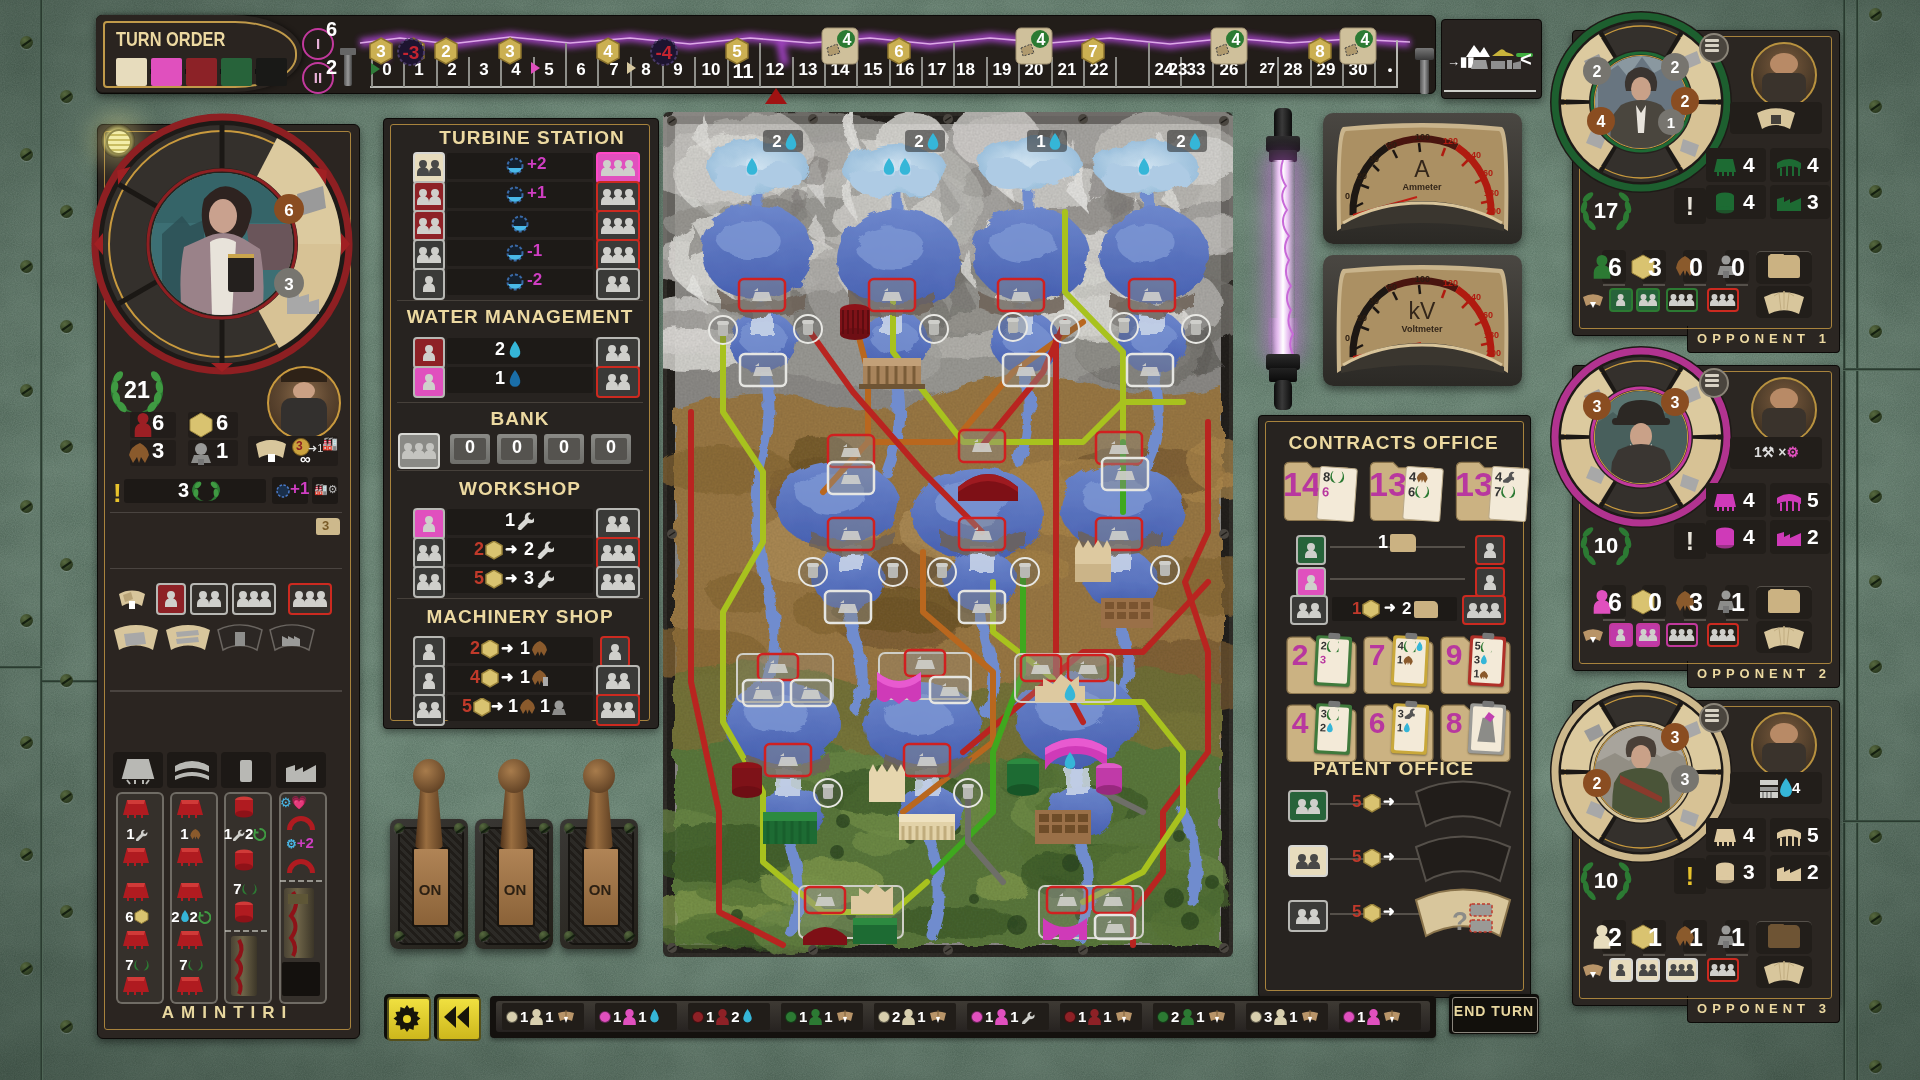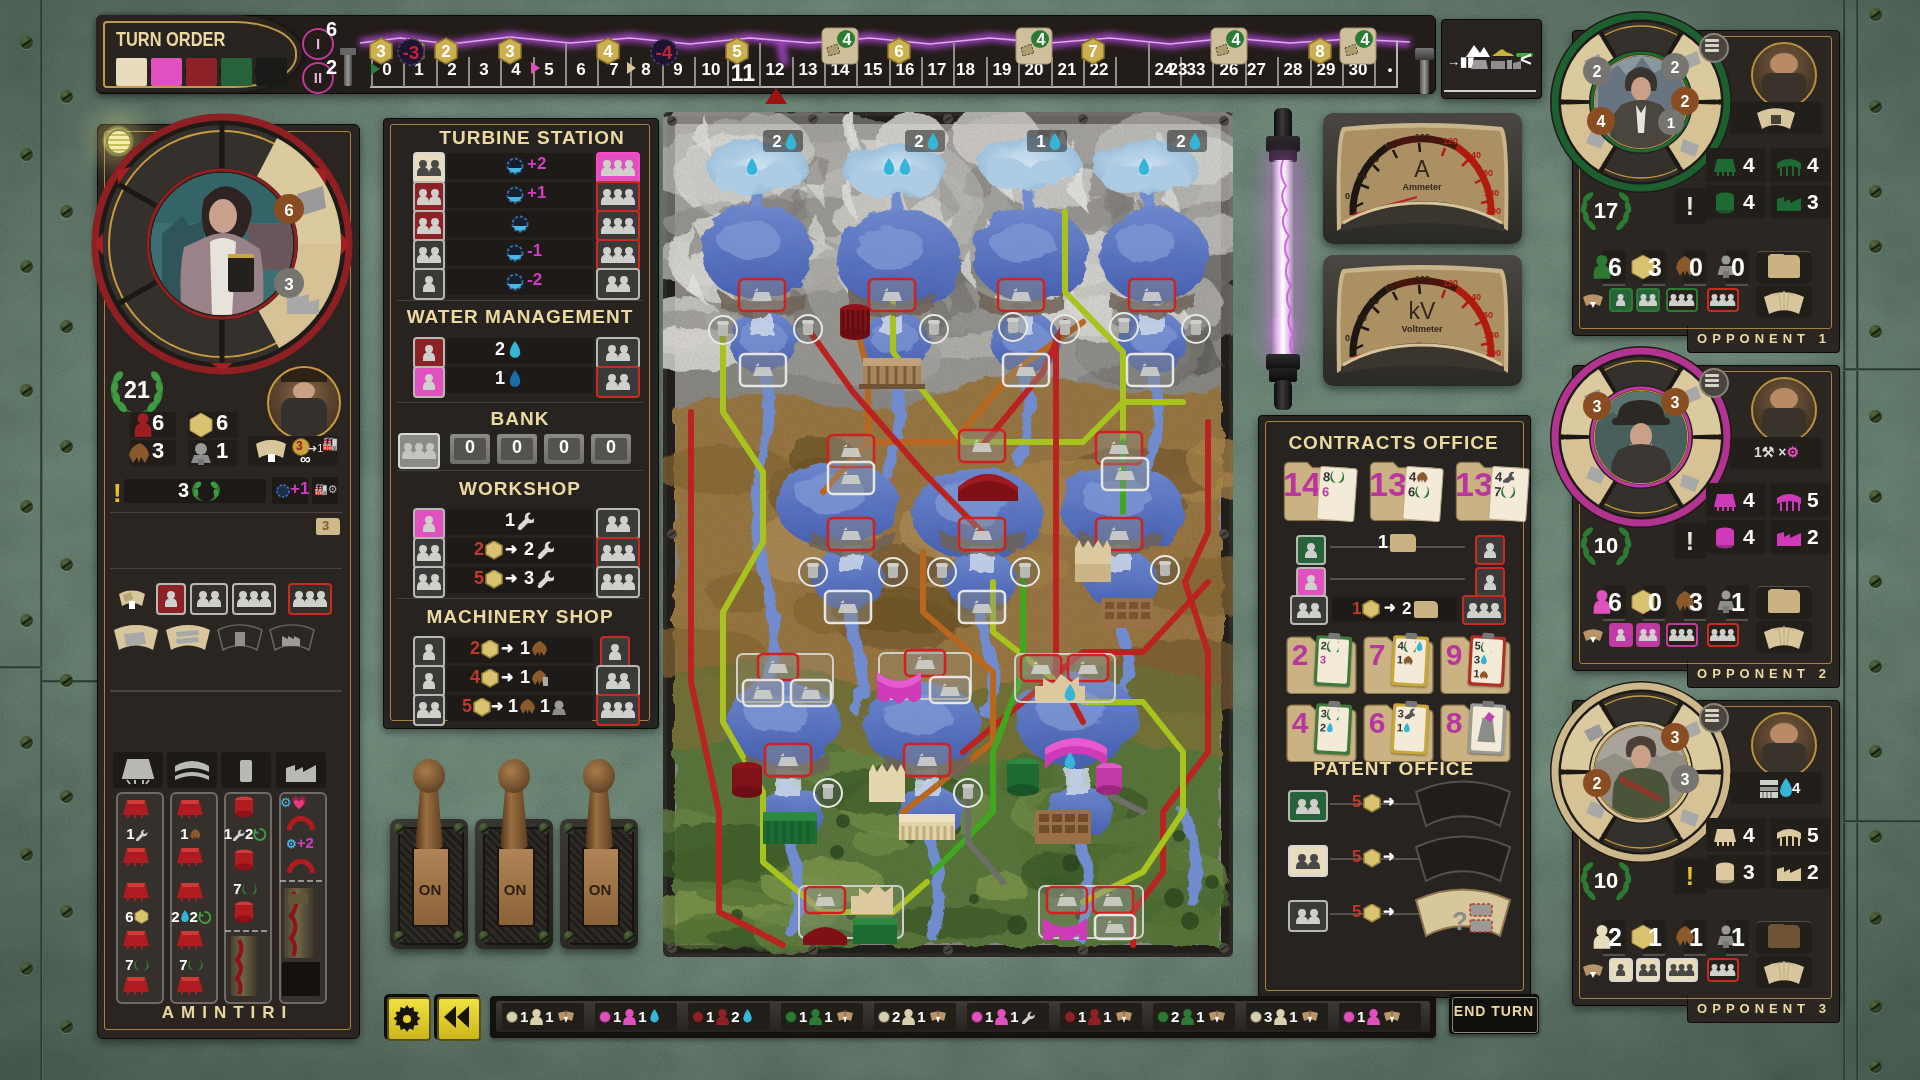--- a/index.html
+++ b/index.html
@@ -196,37 +196,37 @@
 <div class="abs num" style="left:405px;top:60px;width:28px;text-align:center;font-size:17px;">1</div>
 <div class="abs num" style="left:438px;top:60px;width:28px;text-align:center;font-size:17px;">2</div>
 <div class="abs num" style="left:470px;top:60px;width:28px;text-align:center;font-size:17px;">3</div>
 <div class="abs num" style="left:502px;top:60px;width:28px;text-align:center;font-size:17px;">4</div>
 <div class="abs num" style="left:535px;top:60px;width:28px;text-align:center;font-size:17px;">5</div>
 <div class="abs num" style="left:567px;top:60px;width:28px;text-align:center;font-size:17px;">6</div>
 <div class="abs num" style="left:600px;top:60px;width:28px;text-align:center;font-size:17px;">7</div>
 <div class="abs num" style="left:632px;top:60px;width:28px;text-align:center;font-size:17px;">8</div>
 <div class="abs num" style="left:664px;top:60px;width:28px;text-align:center;font-size:17px;">9</div>
 <div class="abs num" style="left:697px;top:60px;width:28px;text-align:center;font-size:17px;">10</div>
-<div class="abs num" style="left:729px;top:60px;width:28px;text-align:center;font-size:23px;">11</div>
+<div class="abs num" style="left:729px;top:60px;width:28px;text-align:center;font-size:20px;">11</div>
 <div class="abs num" style="left:761px;top:60px;width:28px;text-align:center;font-size:17px;">12</div>
 <div class="abs num" style="left:794px;top:60px;width:28px;text-align:center;font-size:17px;">13</div>
 <div class="abs num" style="left:826px;top:60px;width:28px;text-align:center;font-size:17px;">14</div>
 <div class="abs num" style="left:859px;top:60px;width:28px;text-align:center;font-size:17px;">15</div>
 <div class="abs num" style="left:891px;top:60px;width:28px;text-align:center;font-size:17px;">16</div>
 <div class="abs num" style="left:923px;top:60px;width:28px;text-align:center;font-size:17px;">17</div>
 <div class="abs num" style="left:956px;top:60px;width:28px;text-align:left;font-size:17px;">18</div>
 <div class="abs num" style="left:988px;top:60px;width:28px;text-align:center;font-size:17px;">19</div>
 <div class="abs num" style="left:1020px;top:60px;width:28px;text-align:center;font-size:17px;">20</div>
 <div class="abs num" style="left:1053px;top:60px;width:28px;text-align:center;font-size:17px;">21</div>
 <div class="abs num" style="left:1085px;top:60px;width:28px;text-align:center;font-size:17px;">22</div>
 <div class="abs num" style="left:1164px;top:60px;width:28px;text-align:center;font-size:17px;">23</div>
 <div class="abs num" style="left:1150px;top:60px;width:28px;text-align:center;font-size:17px;">24</div>
 <div class="abs num" style="left:1182px;top:60px;width:28px;text-align:center;font-size:17px;">33</div>
 <div class="abs num" style="left:1215px;top:60px;width:28px;text-align:center;font-size:17px;">26</div>
-<div class="abs num" style="left:1247px;top:60px;width:28px;text-align:left;font-size:17px;">27</div>
+<div class="abs num" style="left:1247px;top:60px;width:28px;text-align:right;font-size:14px;">27</div>
 <div class="abs num" style="left:1279px;top:60px;width:28px;text-align:center;font-size:17px;">28</div>
 <div class="abs num" style="left:1312px;top:60px;width:28px;text-align:center;font-size:17px;">29</div>
 <div class="abs num" style="left:1344px;top:60px;width:28px;text-align:center;font-size:17px;">30</div>
 <div class="abs num" style="left:1376px;top:62px;width:28px;text-align:center;font-size:13px;">•</div>
 <div class="abs" style="left:371px;top:63px;width:0;height:0;border-top:6px solid transparent;border-bottom:6px solid transparent;border-left:9px solid #2f7d3a;"></div>
 <svg class="abs" width="28" height="30" style="left:367px;top:36px;">
       <path d="M14 2 L25 8 L25 22 L14 28 L3 22 L3 8 Z" fill="#cbb052" stroke="#8a722c" stroke-width="1.5"></path>
       <text x="14" y="21" text-anchor="middle" font-size="17" font-weight="bold" fill="#fff" font-family="Liberation Sans">3</text>
     </svg>
 <svg class="abs" width="28" height="30" style="left:399px;top:36px;">

